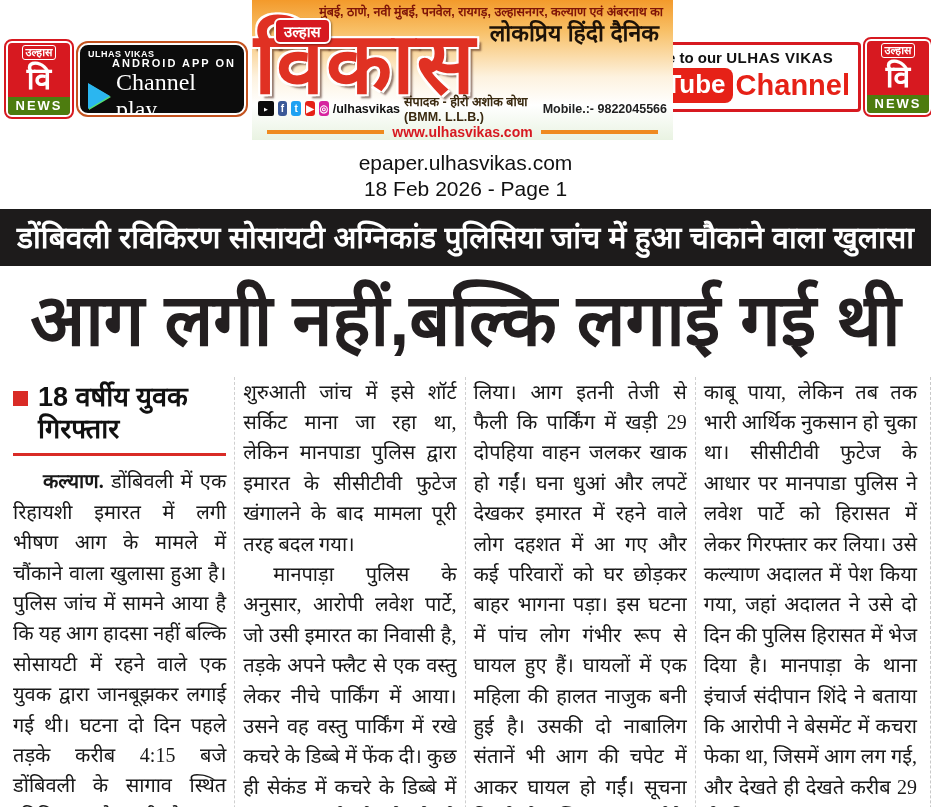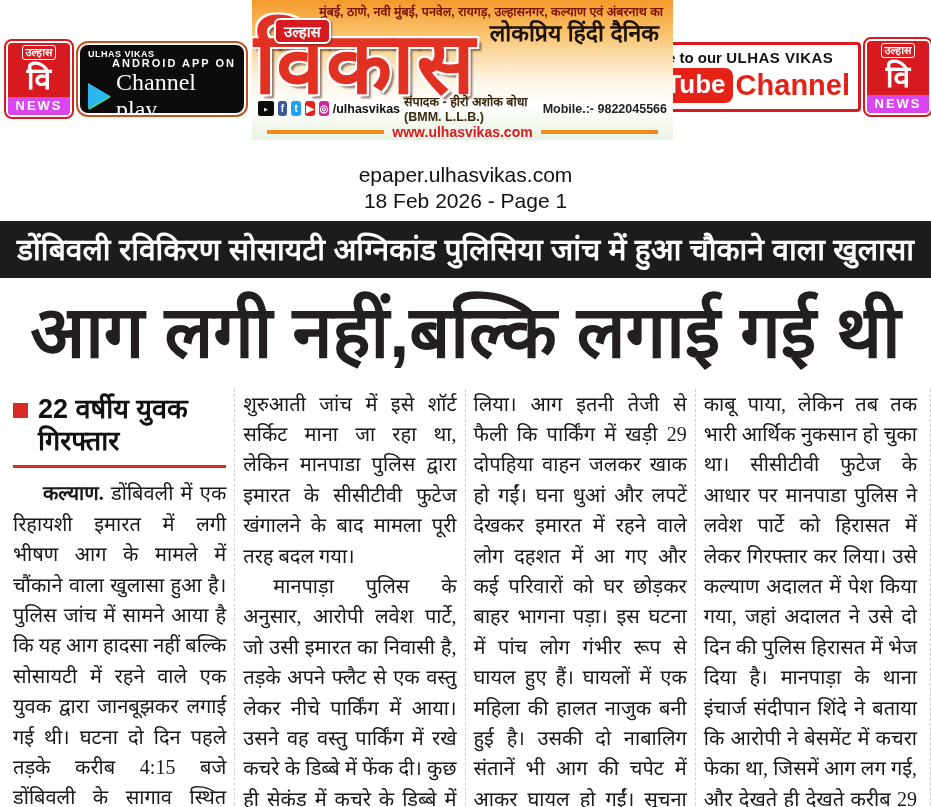--- a/index.html
+++ b/index.html
@@ -8,21 +8,21 @@
   
   .header{display:flex;height:140px;align-items:stretch;}
   .hdr-left{width:252px;display:flex;align-items:center;justify-content:center;padding-top:18px;}
   .hdr-center{flex:1;position:relative;background:linear-gradient(180deg,#f39a2b 0%,#f8c067 22%,#fdf2df 55%,#ffffff 75%,#e9f3e2 100%);}
   .hdr-right{width:258px;display:flex;align-items:center;justify-content:flex-end;padding-top:14px;background:#fff;}
 
   
   .news-badge{width:66px;height:76px;background:#d71920;border:2px solid #fff;outline:2px solid #d71920;border-radius:6px;display:flex;flex-direction:column;align-items:center;justify-content:space-between;flex:0 0 auto;box-sizing:border-box;}
   .news-badge .nb-top{font-size:11px;color:#fff;font-weight:bold;border:1px solid #fff;border-radius:3px;padding:0 3px;margin-top:2px;line-height:1.2;}
   .news-badge .nb-letter{font-size:30px;font-weight:bold;color:#fff;line-height:1;}
-  .news-badge .nb-bottom{background:#d946ef;color:#fff;font-weight:bold;font-size:13px;letter-spacing:2px;width:100%;text-align:center;border-radius:0 0 4px 4px;line-height:1.4;}
+  .news-badge .nb-bottom{background:#4d7c0f;color:#fff;font-weight:bold;font-size:13px;letter-spacing:2px;width:100%;text-align:center;border-radius:0 0 4px 4px;line-height:1.4;}
 
   
   .app-badge{margin-left:6px;width:168px;height:72px;background:#0c0c0c;border:2px solid #fff;outline:2px solid #c4531f;border-radius:10px;color:#fff;padding:4px 8px;box-sizing:border-box;position:relative;}
   .app-badge .ab-brand{font-size:9px;font-weight:bold;letter-spacing:.5px;}
   .app-badge .ab-l1{font-size:11px;letter-spacing:2px;font-weight:bold;text-align:right;margin-top:-2px;}
   .app-badge .ab-row{display:flex;align-items:center;gap:6px;margin-top:0px;}
   .app-badge .ab-store{font-size:24px;font-family:"Liberation Serif",serif;letter-spacing:0px;}
   .app-badge .ab-cta{font-size:11px;font-weight:bold;margin-left:28px;margin-top:-2px;}
   .play-tri{width:0;height:0;border-top:13px solid transparent;border-bottom:13px solid transparent;border-left:22px solid #2bb6f0;position:relative;filter:drop-shadow(1px 1px 0 #57e06f);}
 
@@ -45,21 +45,21 @@
   
   .yt-badge{border:3px solid #d71920;border-radius:4px;background:#fff;padding:4px 8px 6px 8px;margin-right:4px;}
   .yt-l1{font-size:15px;font-weight:bold;color:#111;white-space:nowrap;}
   .yt-l1 .brand{font-weight:900;letter-spacing:.5px;}
   .yt-l2{display:flex;align-items:center;gap:3px;margin-top:2px;}
   .yt-you{font-size:29px;font-weight:800;color:#111;}
   .yt-tube{font-size:26px;font-weight:800;color:#fff;background:#e62117;border-radius:8px;padding:1px 7px 3px 7px;}
   .yt-channel{font-size:29px;font-weight:800;color:#e62117;}
 
   
-  .meta{ text-align:center;padding-top:22px;line-height:1.25;}
+  .meta{ text-align:center;padding-top:10px;line-height:1.25;}
   .meta div{font-size:21px;color:#111;}
 
   
   .kicker{background:#1d1b1b;color:#fff;font-weight:bold;font-size:30px;text-align:center;padding:7px 4px 9px 4px;margin-top:6px;}
 
   
   .headline{font-size:72px;font-weight:800;color:#231f20;text-align:center;line-height:1.35;white-space:nowrap;letter-spacing:0px;padding:6px 0 8px 0;}
 
   
   .cols{display:flex;gap:0;padding:0 5px;border-right:1px dashed #c8c8c8;}
@@ -140,21 +140,21 @@
 </div>
 
 <div class="kicker">डोंबिवली रविकिरण सोसायटी अग्निकांड पुलिसिया जांच में हुआ चौकाने वाला खुलासा</div>
 
 <div class="headline">आग लगी नहीं,बल्कि लगाई गई थी</div>
 
 <div class="cols">
 
   <div class="col">
     <div class="subhead">
-      <span class="sq"></span><span>22 वर्षीय युवक</span><br>
+      <span class="sq"></span><span>18 वर्षीय युवक</span><br>
       <span style="margin-left:25px;display:inline-block;">गिरफ्तार</span>
     </div>
     <div class="red-rule"></div>
     <p class="indent"><b>कल्याण.</b> <span>डोंबिवली में एक रिहायशी इमारत में लगी भीषण आग के मामले में चौंकाने वाला खुलासा हुआ है। पुलिस जांच में सामने आया है कि यह आग हादसा नहीं बल्कि सोसायटी में रहने वाले एक युवक द्वारा जानबूझकर लगाई गई थी। घटना दो दिन पहले तड़के करीब 4:15 बजे डोंबिवली के सागाव स्थित रविकिरण सोसायटी के राज अपार्टमेंट की बेसमेंट में हुई थी।</span></p>
   </div>
 
   <div class="col">
     <p>शुरुआती जांच में इसे शॉर्ट सर्किट माना जा रहा था, लेकिन मानपाडा पुलिस द्वारा इमारत के सीसीटीवी फुटेज खंगालने के बाद मामला पूरी तरह बदल गया।</p>
     <p class="indent">मानपाड़ा पुलिस के अनुसार, आरोपी लवेश पार्टे, जो उसी इमारत का निवासी है, तड़के अपने फ्लैट से एक वस्तु लेकर नीचे पार्किंग में आया। उसने वह वस्तु पार्किंग में रखे कचरे के डिब्बे में फेंक दी। कुछ ही सेकंड में कचरे के डिब्बे में आग लग गई और देखते ही देखते आग ने विकराल रूप धारण कर</p>
   </div>

